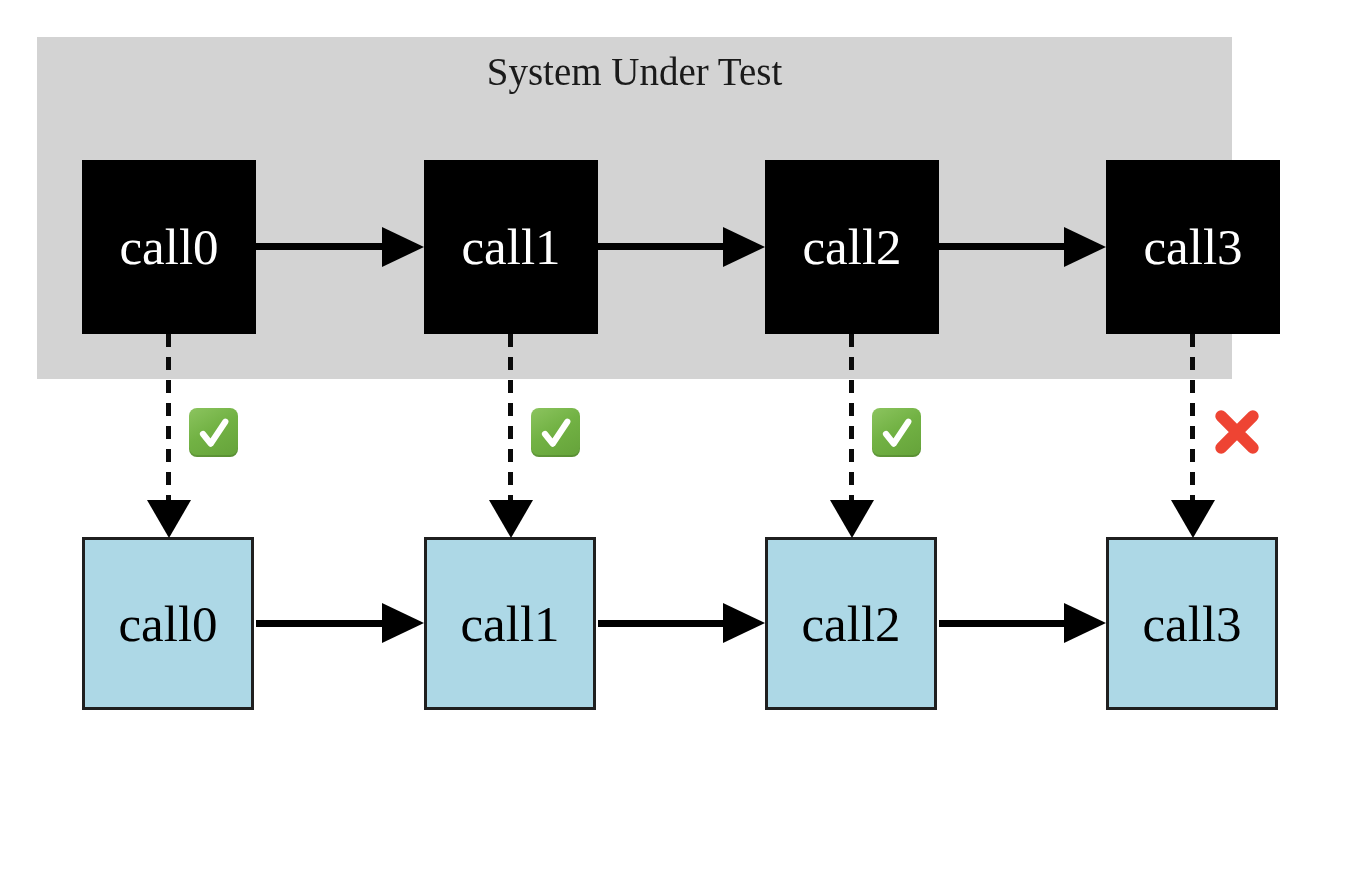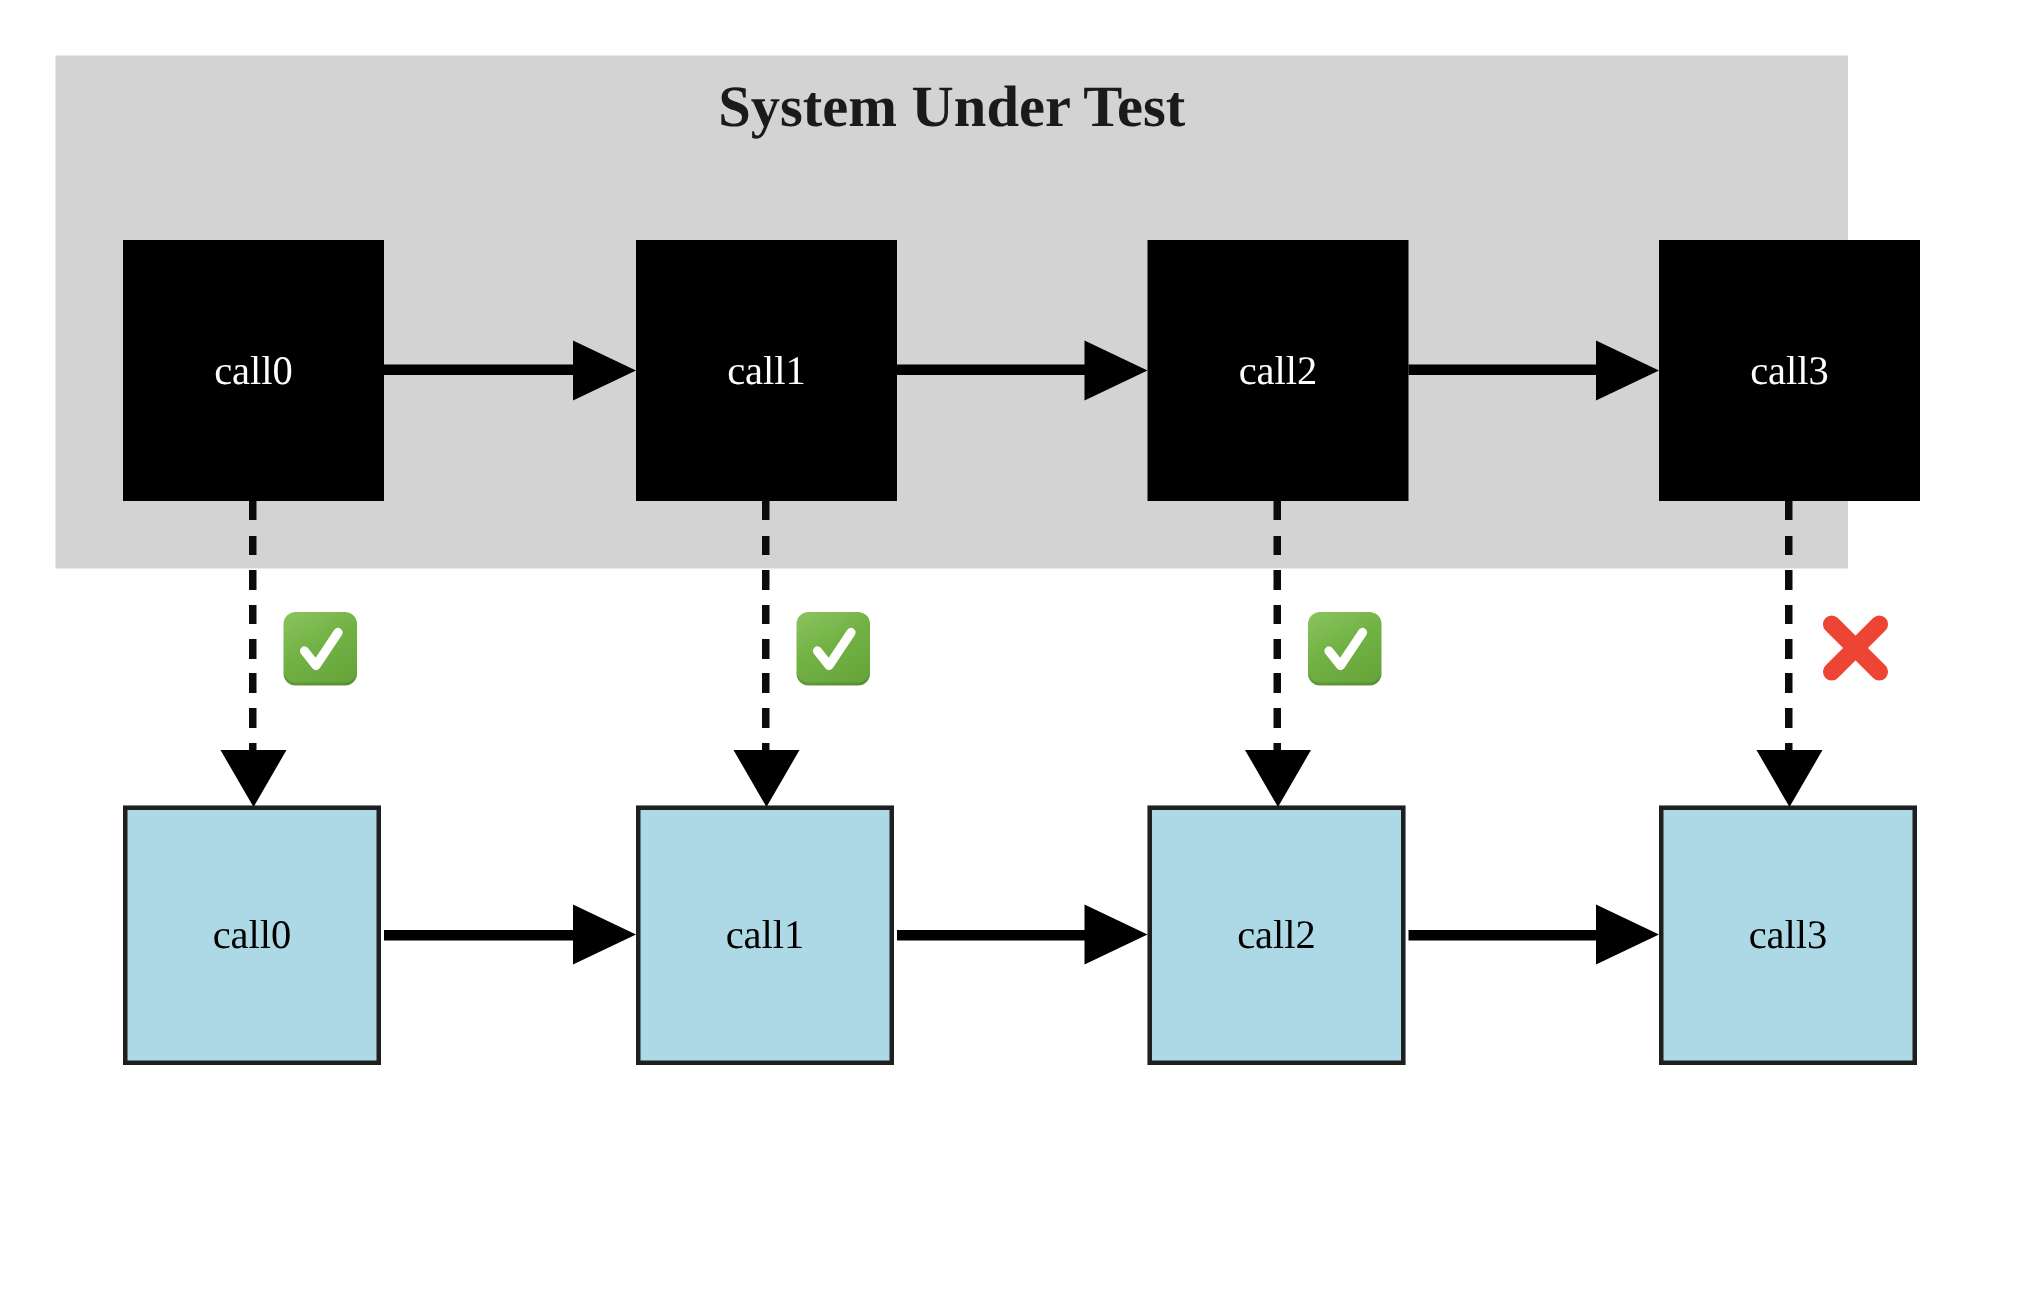--- a/index.html
+++ b/index.html
@@ -1,32 +1,32 @@
 <!DOCTYPE html>
 <html><head>
 <meta charset="utf-8">
 <style>
   html,body{margin:0;padding:0;background:#ffffff;}
   .canvas{
     position:relative;width:1360px;height:871px;background:#ffffff;overflow:hidden;
     font-family:"Liberation Serif","DejaVu Serif",serif;
   }
-  .band{position:absolute;left:37px;width:1195px;background:#d3d3d3;font-weight:bold;}
+  .band{position:absolute;left:37px;width:1195px;background:#d3d3d3;}
   .band-sut{top:37px;height:342px;}
   .band-model{top:492px;height:337px;}
   .band-title{
     position:absolute;left:0;width:100%;text-align:center;
     font-size:39px;line-height:1.2;color:#1a1a1a;
   }
   .band-sut .band-title{top:12px;}
   .band-model .band-title{bottom:20px;}
 
   .node{
     position:absolute;display:flex;align-items:center;justify-content:center;
-    font-size:27px;box-sizing:border-box;
+    font-size:51px;box-sizing:border-box;
   }
   .sut-node{top:160px;width:174px;height:174px;background:#000000;color:#ffffff;}
   .model-node{
     top:537px;width:172px;height:173px;background:#add8e6;
     border:3px solid #1f1f1f;color:#000000;
   }
 
   .hline{position:absolute;height:7px;background:#000000;width:134px;}
   .hline-top{top:243px;}
   .hline-bottom{top:620px;}

